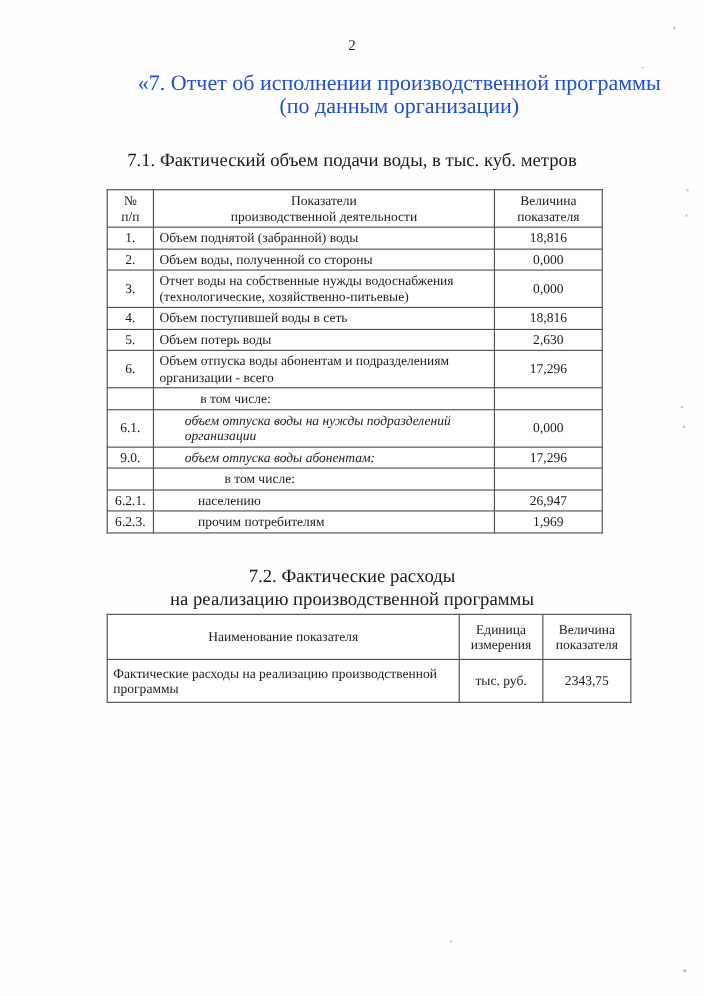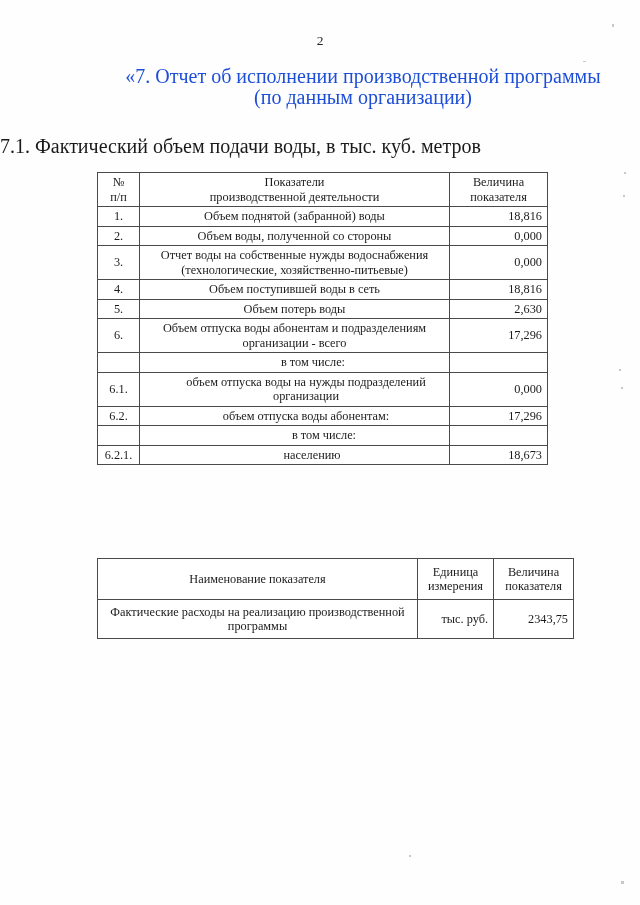--- a/index.html
+++ b/index.html
@@ -42,22 +42,22 @@
     color: #1d4ed8;
     padding-left: 43px;
   }
   .title-line { display: block; white-space: nowrap; }
 
   
   .section-heading {
     position: absolute;
     left: 0;
     width: 640px;
-    text-align: left;
-    font-size: 20px;
+    text-align: center;
+    font-size: 17px;
     line-height: 20.5px;
     color: #1a1a1a;
   }
   .section-heading.s1 { top: 136px; }
   .section-heading.s2 { top: 514px; }
   .heading-line { display: block; white-space: nowrap; }
 
   
   table.doc-table {
     position: absolute;
@@ -69,37 +69,37 @@
   }
   table.doc-table td,
   table.doc-table th {
     border: 1px solid #4a4a4a;
     padding: 2px 5px;
     vertical-align: middle;
     font-weight: normal;
     line-height: 14.5px;
   }
   .c-num   { text-align: center; }
-  .c-name  { text-align: center; }
-  .c-val   { text-align: right; }
+  .c-name  { text-align: left; }
+  .c-val   { text-align: center; }
   .hdr     { text-align: center; line-height: 15px; }
 
   
   #table-supply { top: 172px; left: 97px; width: 450px; }
   #table-supply col.col-num  { width: 42px; }
   #table-supply col.col-name { width: 310px; }
   #table-supply col.col-val  { width: 98px; }
 
   
   #table-expenses { top: 558px; left: 97px; width: 476px; font-family: Liberation Serif, serif; }
   #table-expenses col.col-name { width: 320px; }
   #table-expenses col.col-unit { width: 76px; }
   #table-expenses col.col-val  { width: 80px; }
 
-  .row-sub .c-name { padding-left: 28px; }
+  .row-sub .c-name { padding-left: 28px; font-style: italic; }
   .row-sub2 .c-name { padding-left: 40px; }
   .row-incl .c-name { padding-left: 42px; }
   .row-incl2 .c-name { padding-left: 64px; }
 
   
   .speck {
     position: absolute;
     background: #9a9a9a;
     opacity: .55;
   }
@@ -177,37 +177,46 @@
           <td class="c-num"></td>
           <td class="c-name">в том числе:</td>
           <td class="c-val"></td>
         </tr>
         <tr class="row-sub">
           <td class="c-num">6.1.</td>
           <td class="c-name">объем отпуска воды на нужды подразделений организации</td>
           <td class="c-val">0,000</td>
         </tr>
         <tr class="row-sub">
-          <td class="c-num">6.2.</td>
+          <td class="c-num">9.0.</td>
           <td class="c-name">объем отпуска воды абонентам:</td>
           <td class="c-val">17,296</td>
         </tr>
         <tr class="row-incl2">
           <td class="c-num"></td>
           <td class="c-name">в том числе:</td>
           <td class="c-val"></td>
         </tr>
         <tr class="row-sub2">
           <td class="c-num">6.2.1.</td>
           <td class="c-name">населению</td>
-          <td class="c-val">18,673</td>
+          <td class="c-val">26,947</td>
+        </tr>
+        <tr class="row-sub2">
+          <td class="c-num">6.2.3.</td>
+          <td class="c-name">прочим потребителям</td>
+          <td class="c-val">1,969</td>
         </tr>
       </tbody>
   </table>
 
+  <div class="section-heading s2">
+    <span class="heading-line">7.2. Фактические расходы</span>
+    <span class="heading-line">на реализацию производственной программы</span>
+  </div>
 
   <table class="doc-table" id="table-expenses">
     <colgroup>
       <col class="col-name">
         <col class="col-unit">
         <col class="col-val">
     </colgroup>
     <thead>
       <tr>
         <th class="hdr" style="height:36px">Наименование показателя</th>

